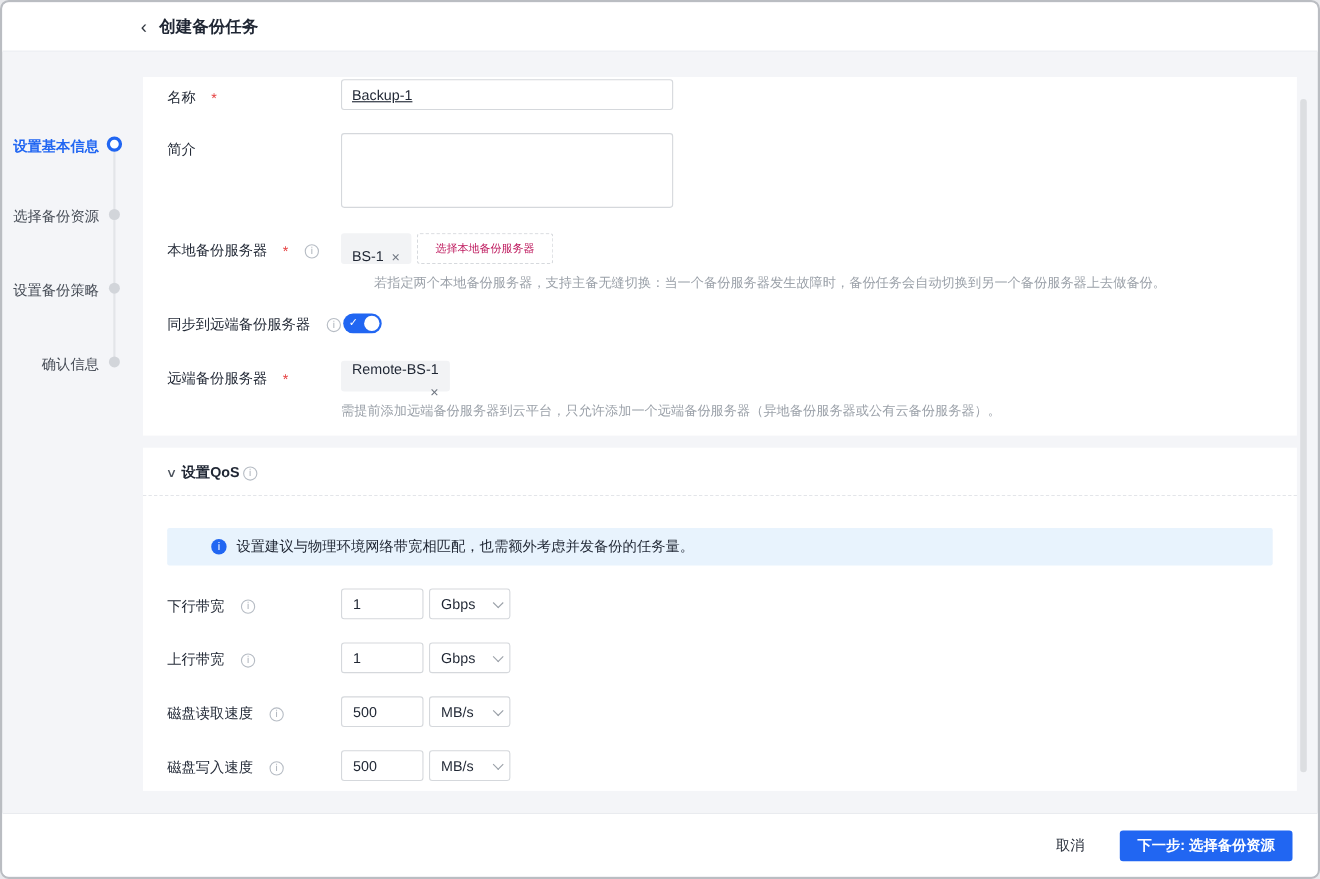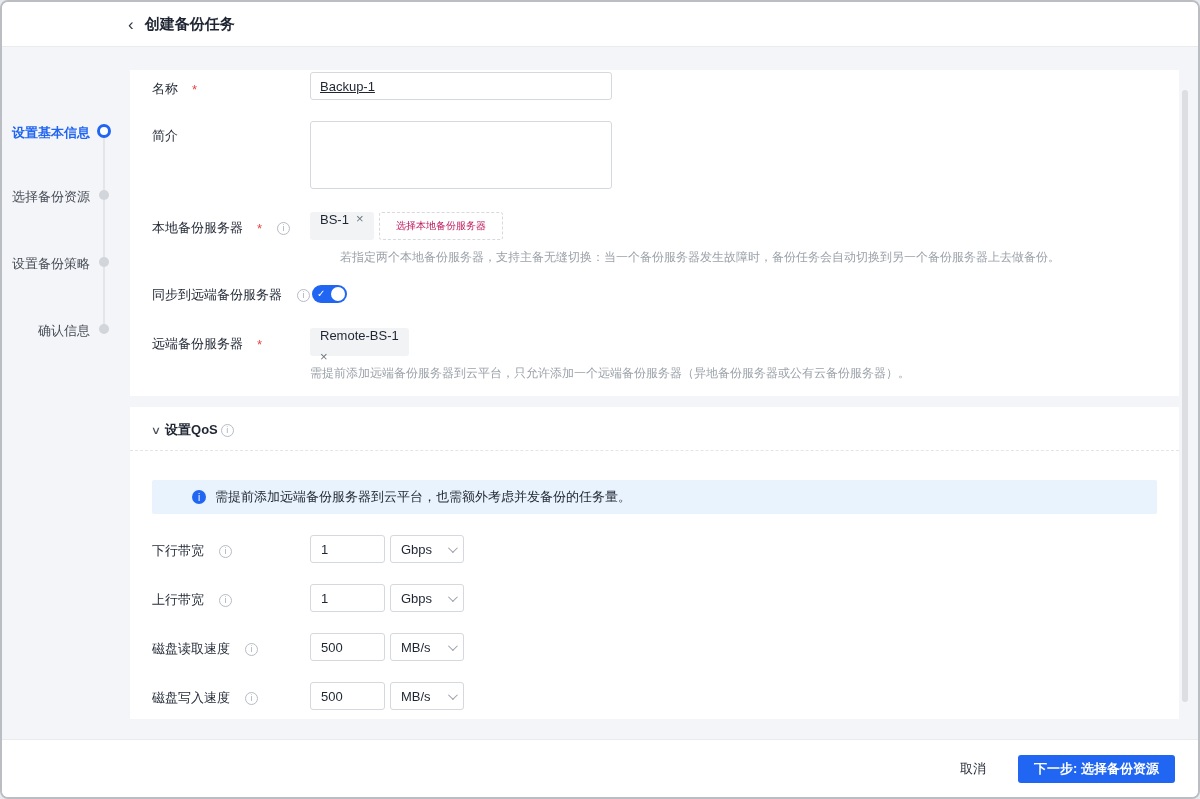--- a/index.html
+++ b/index.html
@@ -67,21 +67,21 @@
     background:#fff; outline:none; font-family:inherit;
   }
   .textarea {
     position:absolute; left:180px; width:302px; height:68px;
     border:1px solid #d5d8dc; border-radius:3px; background:#fff;
     resize:none; outline:none; font-family:inherit; font-size:13px; padding:6px 9px;
   }
 
   .tag {
     position:absolute; height:28px; background:#f2f3f5; border-radius:3px;
-    display:inline-flex; align-items:flex-start; padding:0 10px; gap:7px;
+    display:inline-flex; align-items:flex-end; padding:0 10px; gap:7px;
     font-size:13px; color:#1f2633;
   }
   .tag-close { color:#6f7681; font-size:13px; cursor:pointer; line-height:1; }
 
   .dashed-btn {
     position:absolute; height:28px; border:1px dashed #d6d9dd; border-radius:3px;
     background:#fff; display:inline-flex; align-items:center; padding:0 16px;
     font-size:10px; color:#be185d; cursor:pointer; white-space:nowrap;
   }
 
@@ -241,21 +241,21 @@
 
     <div class="qos-header">
       <span class="qos-caret">∨</span>
       <span class="qos-title">设置QoS</span>
       <i class="info-icon">i</i>
     </div>
     <div class="dashed-divider"></div>
 
     <div class="banner">
       <i class="banner-info-icon">i</i>
-      <span class="banner-text">需提前添加远端备份服务器到云平台，也需额外考虑并发备份的任务量。</span>
+      <span class="banner-text">设置建议与物理环境网络带宽相匹配，也需额外考虑并发备份的任务量。</span>
     </div>
 
     <div class="qos-row qr1">
       <div class="form-label">
         <span>下行带宽</span>
         <i class="info-icon">i</i>
       </div>
       <input class="qos-input" value="1" style="">
       <div class="qos-select">
         <span>Gbps</span>

